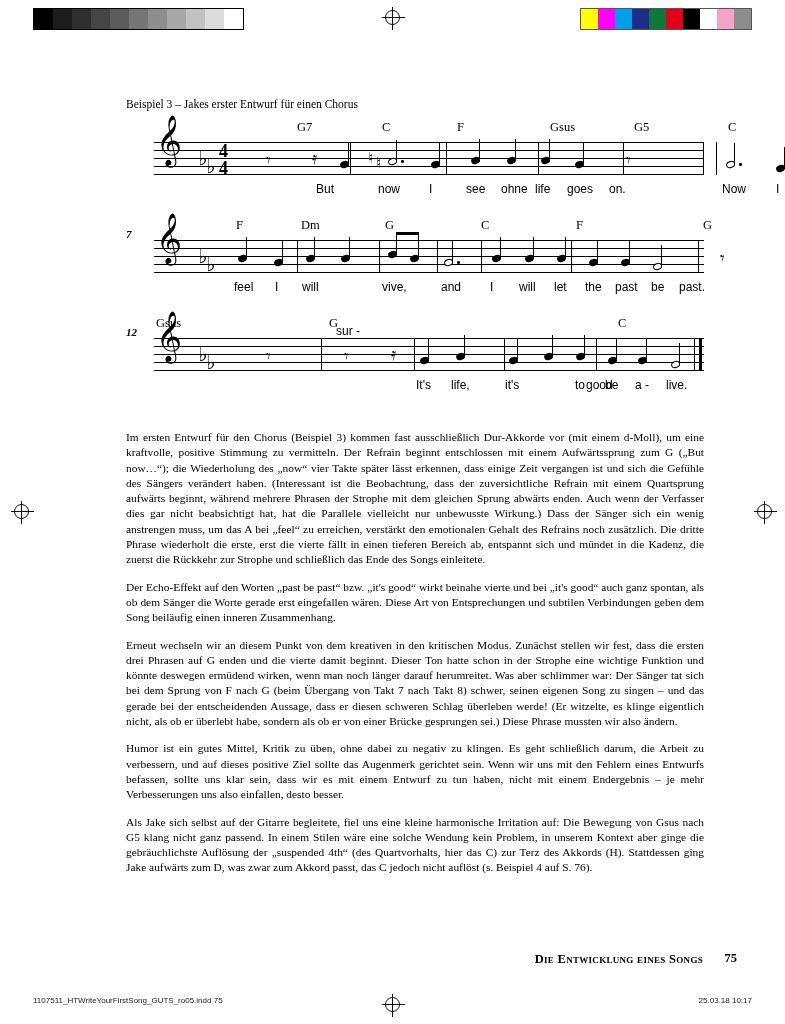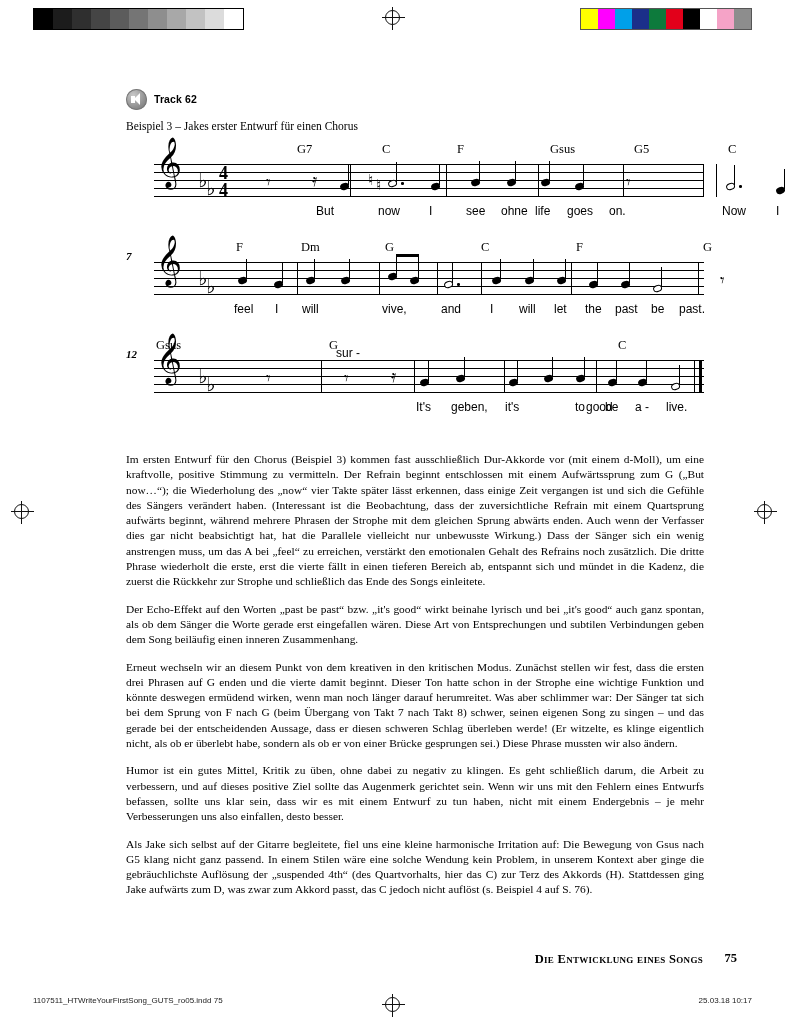--- a/index.html
+++ b/index.html
@@ -319,24 +319,20 @@
   <div class="reg-mark reg-right"></div>
   <div class="reg-mark reg-bottom"></div>
 
   <div class="footline">
     <span class="left">1107511_HTWriteYourFirstSong_GUTS_ro05.indd   75</span>
     <span class="right">25.03.18   10:17</span>
   </div>
 
   <div class="content">
 
-    <div class="track-row">
-      <span class="speaker-icon"></span>
-      <span class="track-label">Track 62</span>
-    </div>
 
     <div class="example-caption">Beispiel 3 – Jakes erster Entwurf für einen Chorus</div>
 
     <div class="system">
       <div class="staff">
         <div class="ln"></div>
           <div class="ln"></div>
           <div class="ln"></div>
           <div class="ln"></div>
           <div class="ln"></div>
@@ -514,32 +510,32 @@
       <div class="barline" style="left:195px;"></div>
       <div class="barline" style="left:288px;"></div>
       <div class="barline" style="left:378px;"></div>
       <div class="barline" style="left:470px;"></div>
       <div class="endbar" style="left:568px;">
         <b style="left:0px;"></b>
           <b class="thick" style="left:5px;"></b>
       </div>
 
       <div class="lyric" style="left:290px;">It's</div>
-      <div class="lyric" style="left:325px;">geben,</div>
+      <div class="lyric" style="left:325px;">life,</div>
       <div class="lyric" style="left:379px;">it's</div>
       <div class="lyric" style="left:412px;margin-left:48px;">good</div>
       <div class="lyric" style="left:449px;">to</div>
       <div class="lyric" style="left:479px;">be</div>
       <div class="lyric" style="left:509px;">a -</div>
       <div class="lyric" style="left:540px;">live.</div>
     </div>
 
     <div class="body">
       <p>Im ersten Entwurf für den Chorus (Beispiel 3) kommen fast ausschließlich Dur-Akkorde vor (mit einem d-Moll), um eine kraftvolle, positive Stimmung zu vermitteln. Der Refrain beginnt entschlossen mit einem Aufwärtssprung zum G („But now…“); die Wiederholung des „now“ vier Takte später lässt erkennen, dass einige Zeit vergangen ist und sich die Gefühle des Sängers verändert haben. (Interessant ist die Beobachtung, dass der zuversichtliche Refrain mit einem Quartsprung aufwärts beginnt, während mehrere Phrasen der Strophe mit dem gleichen Sprung abwärts enden. Auch wenn der Verfasser dies gar nicht beabsichtigt hat, hat die Parallele vielleicht nur unbewusste Wirkung.) Dass der Sänger sich ein wenig anstrengen muss, um das A bei „feel“ zu erreichen, verstärkt den emotionalen Gehalt des Refrains noch zusätzlich. Die dritte Phrase wiederholt die erste, erst die vierte fällt in einen tieferen Bereich ab, entspannt sich und mündet in die Kadenz, die zuerst die Rückkehr zur Strophe und schließlich das Ende des Songs einleitete.</p>
-      <p>Der Echo-Effekt auf den Worten „past be past“ bzw. „it's good“ wirkt beinahe lyrisch und bei „it's good“ auch ganz spontan, als ob dem Sänger die Worte gerade erst eingefallen wären. Diese Art von Entsprechungen und subtilen Verbindungen geben dem Song beiläufig einen inneren Zusammenhang.</p>
+      <p>Der Echo-Effekt auf den Worten „past be past“ bzw. „it's good“ wirkt beinahe vierte und bei „it's good“ auch ganz spontan, als ob dem Sänger die Worte gerade erst eingefallen wären. Diese Art von Entsprechungen und subtilen Verbindungen geben dem Song beiläufig einen inneren Zusammenhang.</p>
       <p>Erneut wechseln wir an diesem Punkt von dem kreativen in den kritischen Modus. Zunächst stellen wir fest, dass die ersten drei Phrasen auf G enden und die vierte damit beginnt. Dieser Ton hatte schon in der Strophe eine wichtige Funktion und könnte deswegen ermüdend wirken, wenn man noch länger darauf herumreitet. Was aber schlimmer war: Der Sänger tat sich bei dem Sprung von F nach G (beim Übergang von Takt 7 nach Takt 8) schwer, seinen eigenen Song zu singen – und das gerade bei der entscheidenden Aussage, dass er diesen schweren Schlag überleben werde! (Er witzelte, es klinge eigentlich nicht, als ob er überlebt habe, sondern als ob er von einer Brücke gesprungen sei.) Diese Phrase mussten wir also ändern.</p>
       <p>Humor ist ein gutes Mittel, Kritik zu üben, ohne dabei zu negativ zu klingen. Es geht schließlich darum, die Arbeit zu verbessern, und auf dieses positive Ziel sollte das Augenmerk gerichtet sein. Wenn wir uns mit den Fehlern eines Entwurfs befassen, sollte uns klar sein, dass wir es mit einem Entwurf zu tun haben, nicht mit einem Endergebnis – je mehr Verbesserungen uns also einfallen, desto besser.</p>
       <p>Als Jake sich selbst auf der Gitarre begleitete, fiel uns eine kleine harmonische Irritation auf: Die Bewegung von Gsus nach G5 klang nicht ganz passend. In einem Stilen wäre eine solche Wendung kein Problem, in unserem Kontext aber ginge die gebräuchlichste Auflösung der „suspended 4th“ (des Quartvorhalts, hier das C) zur Terz des Akkords (H). Stattdessen ging Jake aufwärts zum D, was zwar zum Akkord passt, das C jedoch nicht auflöst (s. Beispiel 4 auf S. 76).</p>
     </div>
   </div>
 
   <div class="runfoot">Die Entwicklung eines Songs</div>
   <div class="pagenum">75</div>
 
 </div>

